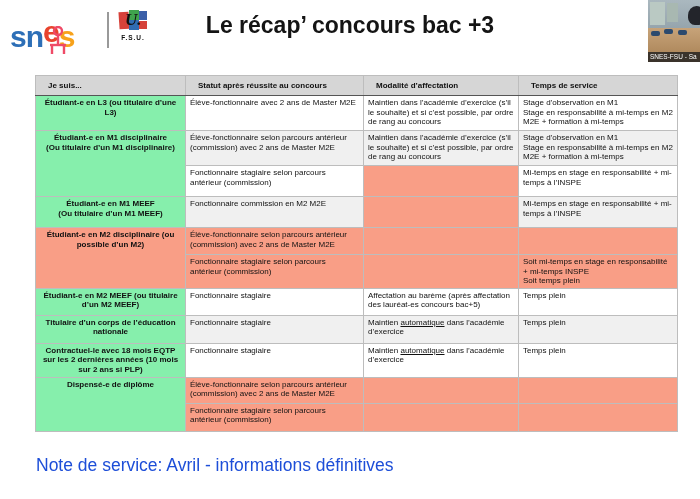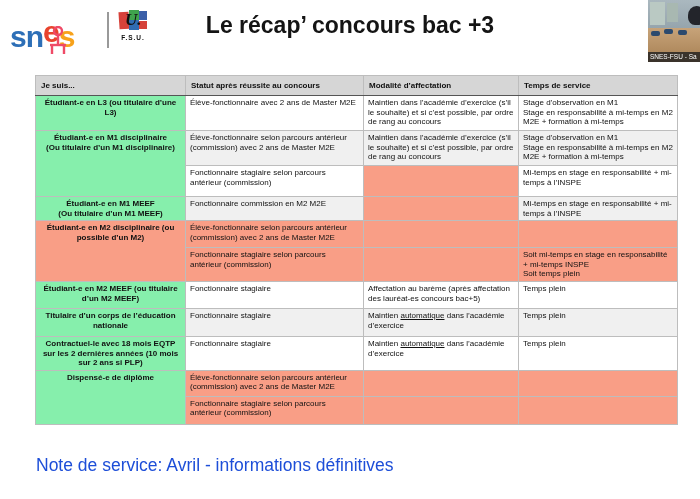--- a/index.html
+++ b/index.html
@@ -32,21 +32,21 @@
   .vt-person { position:absolute; right:-5px; top:6px; width:17px; height:19px; background:#23252b; border-radius:50% 50% 40% 40%; }
   .vt-table { position:absolute; left:0; right:0; bottom:10px; height:24px; background:linear-gradient(180deg,#c7a379,#b08a5e); }
   .vt-chair { position:absolute; width:9px; height:5px; background:#2c4a6e; border-radius:2px; }
   .vt-label { position:absolute; left:0; right:0; bottom:0; height:10px; background:rgba(35,23,12,.78);
     color:#fff; font-size:6.5px; line-height:10px; padding-left:2px; white-space:nowrap; overflow:hidden; }
 
   
   #recap-table { position:absolute; left:35px; top:75px; width:642px; border-collapse:collapse; table-layout:fixed;
     border:1px solid #a8a8a8; font-size:8px; color:#111; }
   #recap-table th, #recap-table td { border:1px solid #bdbdbd; }
-  #recap-table th { background:#D6D6D6; text-align:left; font-weight:bold; font-size:8px; padding:2px 5px;
+  #recap-table th { background:#D6D6D6; text-align:left; font-weight:bold; font-size:8px; padding:2px 12px;
     vertical-align:middle; border-bottom:1px solid #555; }
   #recap-table td { vertical-align:top; padding:2px 4px; white-space:pre-line; line-height:1.2; }
   td.lbl { background:#86efac; font-weight:bold; text-align:center; vertical-align:middle; padding:2px 6px; }
   td.stripe { background:#F0F0F0; }
   td.red { background:#F99E86; }
   td.lbl.red { background:#F99E86; }
   tr.thick > td { border-top:2px solid #161616; }
   .u { text-decoration:underline; }
 
   
@@ -127,21 +127,21 @@
         <td class="stripe">Maintien dans l’académie d’exercice (s’il le souhaite) et si c’est possible, par ordre de rang au concours</td>
         <td class="stripe">Stage d’observation en M1
 Stage en responsabilité à mi-temps en M2 M2E + formation à mi-temps</td>
       </tr>
       <tr style="height:31px">
         <td>Fonctionnaire stagiaire selon parcours antérieur (commission)</td>
         <td class="red"></td>
         <td>Mi-temps en stage en responsabilité + mi-temps à l’INSPE</td>
       </tr>
 
-      <tr class="thick" style="height:24px">
+      <tr class="thick" style="height:31px">
         <td class="lbl">Étudiant-e en M1 MEEF
 (Ou titulaire d’un M1 MEEF)</td>
         <td class="stripe">Fonctionnaire commission en M2 M2E</td>
         <td class="red"></td>
         <td class="stripe">Mi-temps en stage en responsabilité + mi-temps à l’INSPE</td>
       </tr>
 
       <tr class="thick" style="height:27px">
         <td class="lbl red" rowspan="2">Étudiant-e en M2 disciplinaire (ou possible d’un M2)</td>
         <td class="red">Élève-fonctionnaire selon parcours antérieur (commission) avec 2 ans de Master M2E</td>

